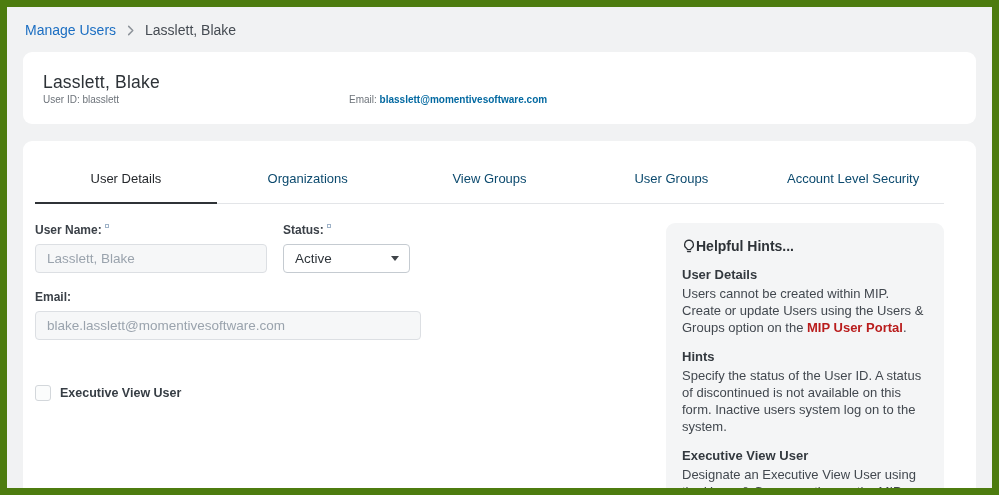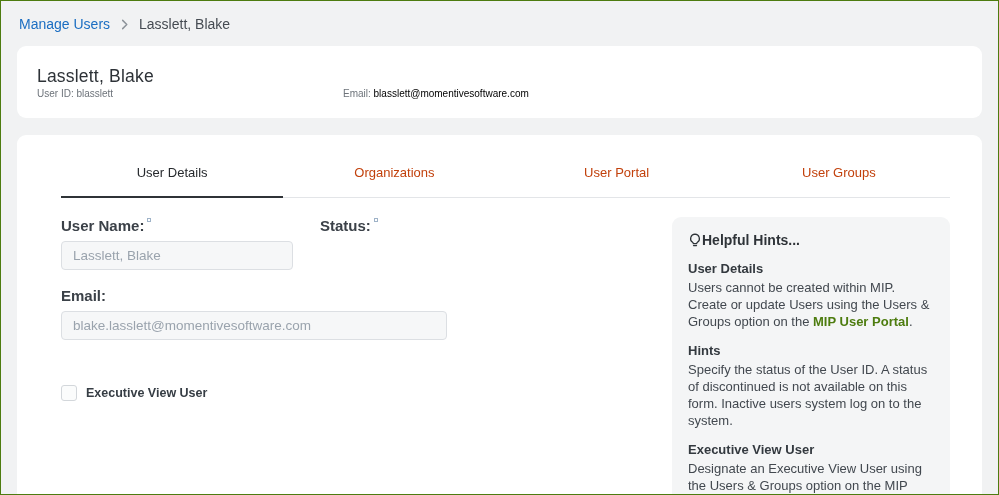--- a/index.html
+++ b/index.html
@@ -5,21 +5,21 @@
   * { box-sizing: border-box; margin: 0; padding: 0; }
   html, body { width: 999px; height: 495px; }
   body {
     font-family: "Liberation Sans", sans-serif;
     background: #f1f2f3;
     overflow: hidden;
   }
   .page {
     width: 999px; height: 495px;
     background: #f1f2f3;
-    border: 1px solid #4d7c0f;
+    border: 7px solid #4d7c0f;
     display: flex; flex-direction: column;
     overflow: hidden;
   }
 
   
   .breadcrumb {
     padding: 15px 16px 13px 18px;
     display: flex; align-items: center; gap: 9px;
     font-size: 14px;
   }
@@ -30,62 +30,62 @@
   
   .header-card {
     margin: 1px 16px 0 16px;
     background: #ffffff;
     border-radius: 9px;
     padding: 20px 20px 19px 20px;
   }
   .header-card .title { font-size: 17.5px; font-weight: 500; color: #2d3237; letter-spacing: .2px; }
   .header-card .meta-row { display: flex; margin-top: 1px; font-size: 10px; color: #6d737a; }
   .header-card .user-id-wrap { width: 306px; }
-  .header-card .email-link { color: #000000; text-decoration: none; cursor: pointer; }
+  .header-card .email-link { color: #0369a1; text-decoration: none; cursor: pointer; font-weight: bold; }
 
   
   .main-card {
     margin: 17px 16px 0 16px;
     background: #ffffff;
     border-radius: 9px 9px 0 0;
-    padding: 30px 32px 0 44px;
+    padding: 30px 32px 0 12px;
     flex: 1;
     overflow: hidden;
   }
 
   
   .tabs { display: flex; border-bottom: 1px solid #e3e5e8; }
   .tab {
     flex: 1; text-align: center;
-    font-size: 13px; color: #c2410c;
+    font-size: 13px; color: #0c4a6e;
     padding-bottom: 17px;
     cursor: pointer;
     position: relative;
   }
   .tab.active { color: #26292d; font-weight: 500; }
   .tab.active::after {
     content: ""; position: absolute; left: 0; right: 0; bottom: -1px;
     height: 2px; background: #2f3337;
   }
 
   
   .content { display: flex; padding-top: 19px; }
   .form-col { flex: 1; }
 
   .field-label {
-    font-size: 15px; font-weight: 700; color: #3b4148;
+    font-size: 12px; font-weight: 700; color: #3b4148;
     margin-bottom: 7px; display: flex; align-items: flex-start;
   }
   .req-marker {
     width: 4px; height: 4px; border: 1px solid #9fb3c8;
     display: inline-block; margin-left: 3px; margin-top: 1px;
   }
   .row { display: flex; }
   .group-user-name { width: 232px; }
-  .group-status { width: 127px; margin-left: 27px; }
+  .group-status { width: 127px; margin-left: 16px; }
   .group-email { width: 386px; margin-top: 17px; }
 
   .text-input {
     width: 100%; height: 29px;
     background: #f6f7f8;
     border: 1px solid #dcdfe3;
     border-radius: 4px;
     padding: 0 11px;
     font-family: "Liberation Sans", sans-serif;
     font-size: 13.5px; color: #9aa3ad;
@@ -123,21 +123,21 @@
     width: 278px; margin-left: auto;
     background: #f4f5f6;
     border-radius: 9px;
     padding: 15px 16px 16px 16px;
     align-self: flex-start;
   }
   .hints-title { display: flex; align-items: center; gap: 0; font-size: 14px; font-weight: 700; color: #2e3338; }
   .bulb-icon { display: inline-flex; }
   .hint-heading { font-size: 13px; font-weight: 700; color: #33393f; margin-top: 13px; margin-bottom: 3px; }
   .hint-text { font-size: 13px; color: #42484f; line-height: 17px; }
-  .hint-link { color: #4d7c0f; font-weight: 700; text-decoration: none; cursor: pointer; }
+  .hint-link { color: #b91c1c; font-weight: 700; text-decoration: none; cursor: pointer; }
 </style>
 </head>
 <body>
 
 <div class="page">
 
   <div class="breadcrumb">
     <a class="crumb-link">Manage Users</a>
     <span class="crumb-sep">
       <svg width="11" height="11" viewBox="0 0 12 12">
@@ -157,39 +157,44 @@
         <span>Email: </span><a class="email-link">blasslett@momentivesoftware.com</a>
       </div>
     </div>
   </div>
 
   <div class="main-card">
 
     <div class="tabs">
       <div class="tab active">User Details</div>
       <div class="tab">Organizations</div>
-      <div class="tab">User Portal</div>
+      <div class="tab">View Groups</div>
       <div class="tab">User Groups</div>
+      <div class="tab">Account Level Security</div>
     </div>
 
     <div class="content">
 
       <div class="form-col">
         <div class="row">
           <div class="group-user-name">
             <div class="field-label">
               <span>User Name:</span>
                 <span class="req-marker"></span>
             </div>
             <input class="text-input" readonly="" value="Lasslett, Blake" style="">
           </div>
           <div class="group-status">
             <div class="field-label">
               <span>Status:</span>
                 <span class="req-marker"></span>
+            </div>
+            <div class="select-box">
+              <span>Active</span>
+              <span class="caret-down"></span>
             </div>
           </div>
         </div>
 
         <div class="group-email">
           <div class="field-label">
             <span>Email:</span>
           </div>
           <input class="text-input" readonly="" value="blake.lasslett@momentivesoftware.com" style="">
         </div>

